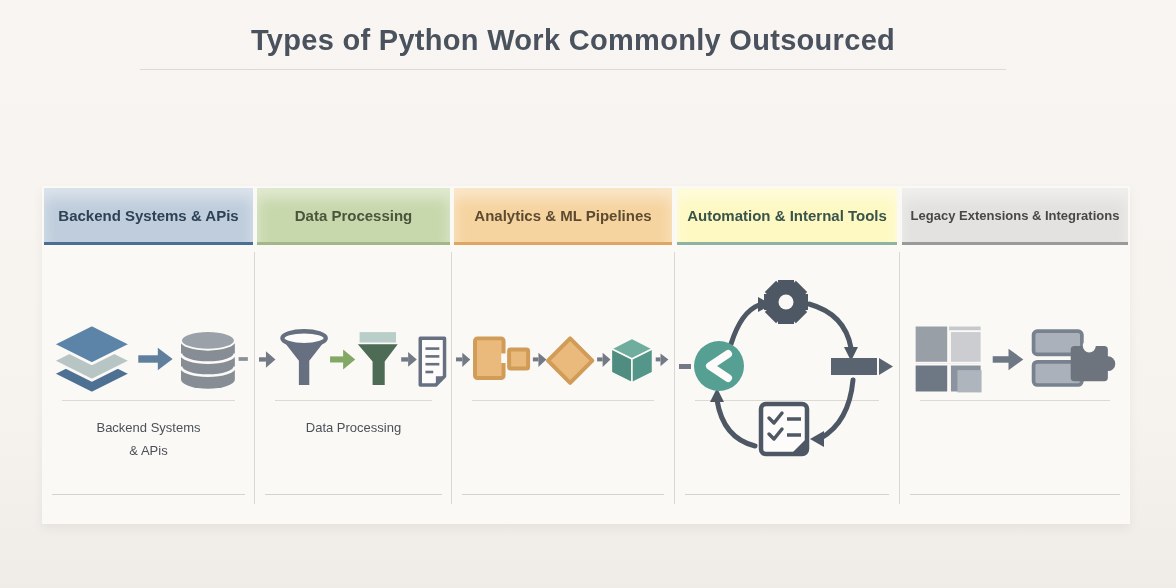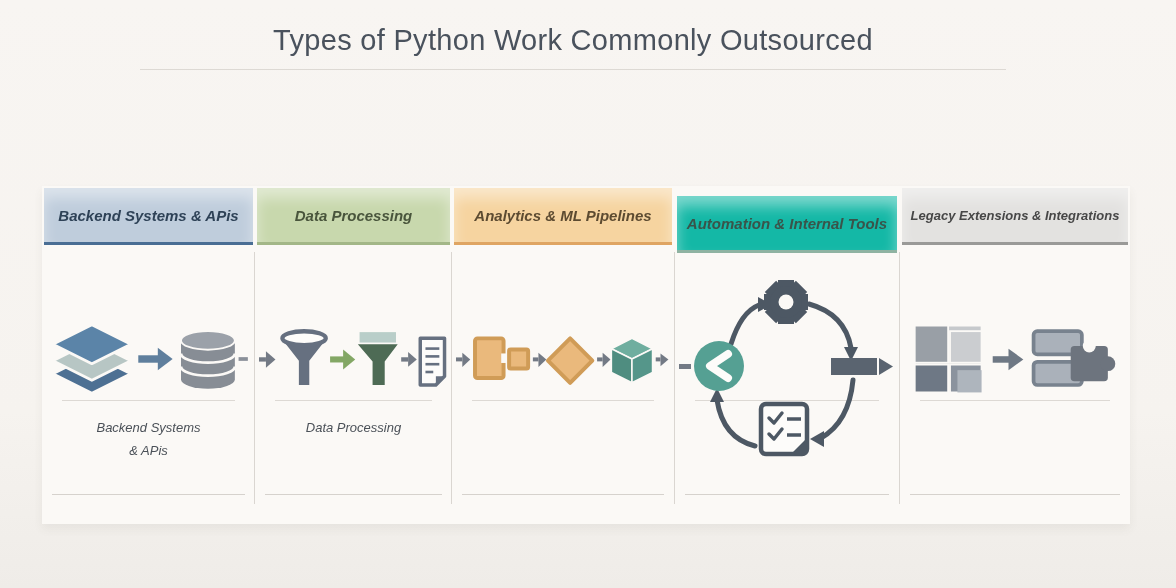--- a/index.html
+++ b/index.html
@@ -4,28 +4,28 @@
 <style>
   * { margin:0; padding:0; box-sizing:border-box; }
   html,body { width:1176px; height:588px; }
   body {
     position:relative;
     font-family:"Liberation Sans", sans-serif;
     background:linear-gradient(180deg,#f8f5f2 0%,#f6f3ef 70%,#efece8 100%);
     overflow:hidden;
   }
   .title-wrap { position:absolute; left:140px; top:24px; width:866px; text-align:center; }
-  .title { font-size:29px; font-weight:400; color:#4a525d; letter-spacing:.3px; }
+  .title { font-size:29px; font-weight:700; color:#4a525d; letter-spacing:.3px; }
   .title-rule { margin-top:12px; height:1px; background:#ddd9d4; }
 
   .panel {
     position:absolute; left:42px; top:186px; width:1088px; height:338px;
     background:#fbf9f6; box-shadow:0 5px 9px rgba(90,80,70,.07);
   }
-  .col { position:absolute; top:2px; bottom:0;font-style:italic; }
+  .col { position:absolute; top:2px; bottom:0; }
   .hdr {
     height:57px; display:flex; align-items:center; justify-content:center;
     border-bottom:3px solid transparent; font-size:15px; font-weight:600;
     box-shadow:inset 0 10px 14px rgba(255,255,255,.45);
   }
   .hdr.small { font-size:13px; }
   .icons { position:absolute; top:132px; left:2px; right:2px; text-align:center; z-index:2; }
   .icons svg { width:100%; height:78px; }
   .icons.tall { top:78px; }
   .icons.tall svg { height:200px; }
@@ -146,21 +146,21 @@
           <rect x="252" y="40" width="6" height="5"></rect>
           <polygon points="258,35 268,42.5 258,51"></polygon>
         </g>
       </svg>
     </div>
     <div class="icon-rule"></div>
     <div class="bottom-rule"></div>
   </div>
 
   <div class="col" style="left:635px;width:220px">
-    <div class="hdr" style="background-color: #14b8a6; border-bottom-color: rgb(143, 179, 162); color: rgb(57, 84, 74); margin-top: 8px;">Automation &amp; Internal Tools</div>
+    <div class="hdr" style="background-color: #fef9c3; border-bottom-color: rgb(143, 179, 162); color: rgb(57, 84, 74);">Automation &amp; Internal Tools</div>
     <div class="icons tall">
       <svg viewBox="0 0 216 200" preserveAspectRatio="xMidYMid meet">
         <rect x="0" y="98" width="12" height="5" fill="#737a85"></rect>
         <g stroke="#4d5864" stroke-width="5" fill="none" stroke-linecap="round">
           <path d="M 52,78 Q 62,46 80,39"></path>
           <path d="M 130,38 Q 166,48 172,82"></path>
           <path d="M 174,114 Q 170,156 142,172"></path>
           <path d="M 76,180 Q 44,172 38,134"></path>
         </g>
         <g fill="#4d5864">

